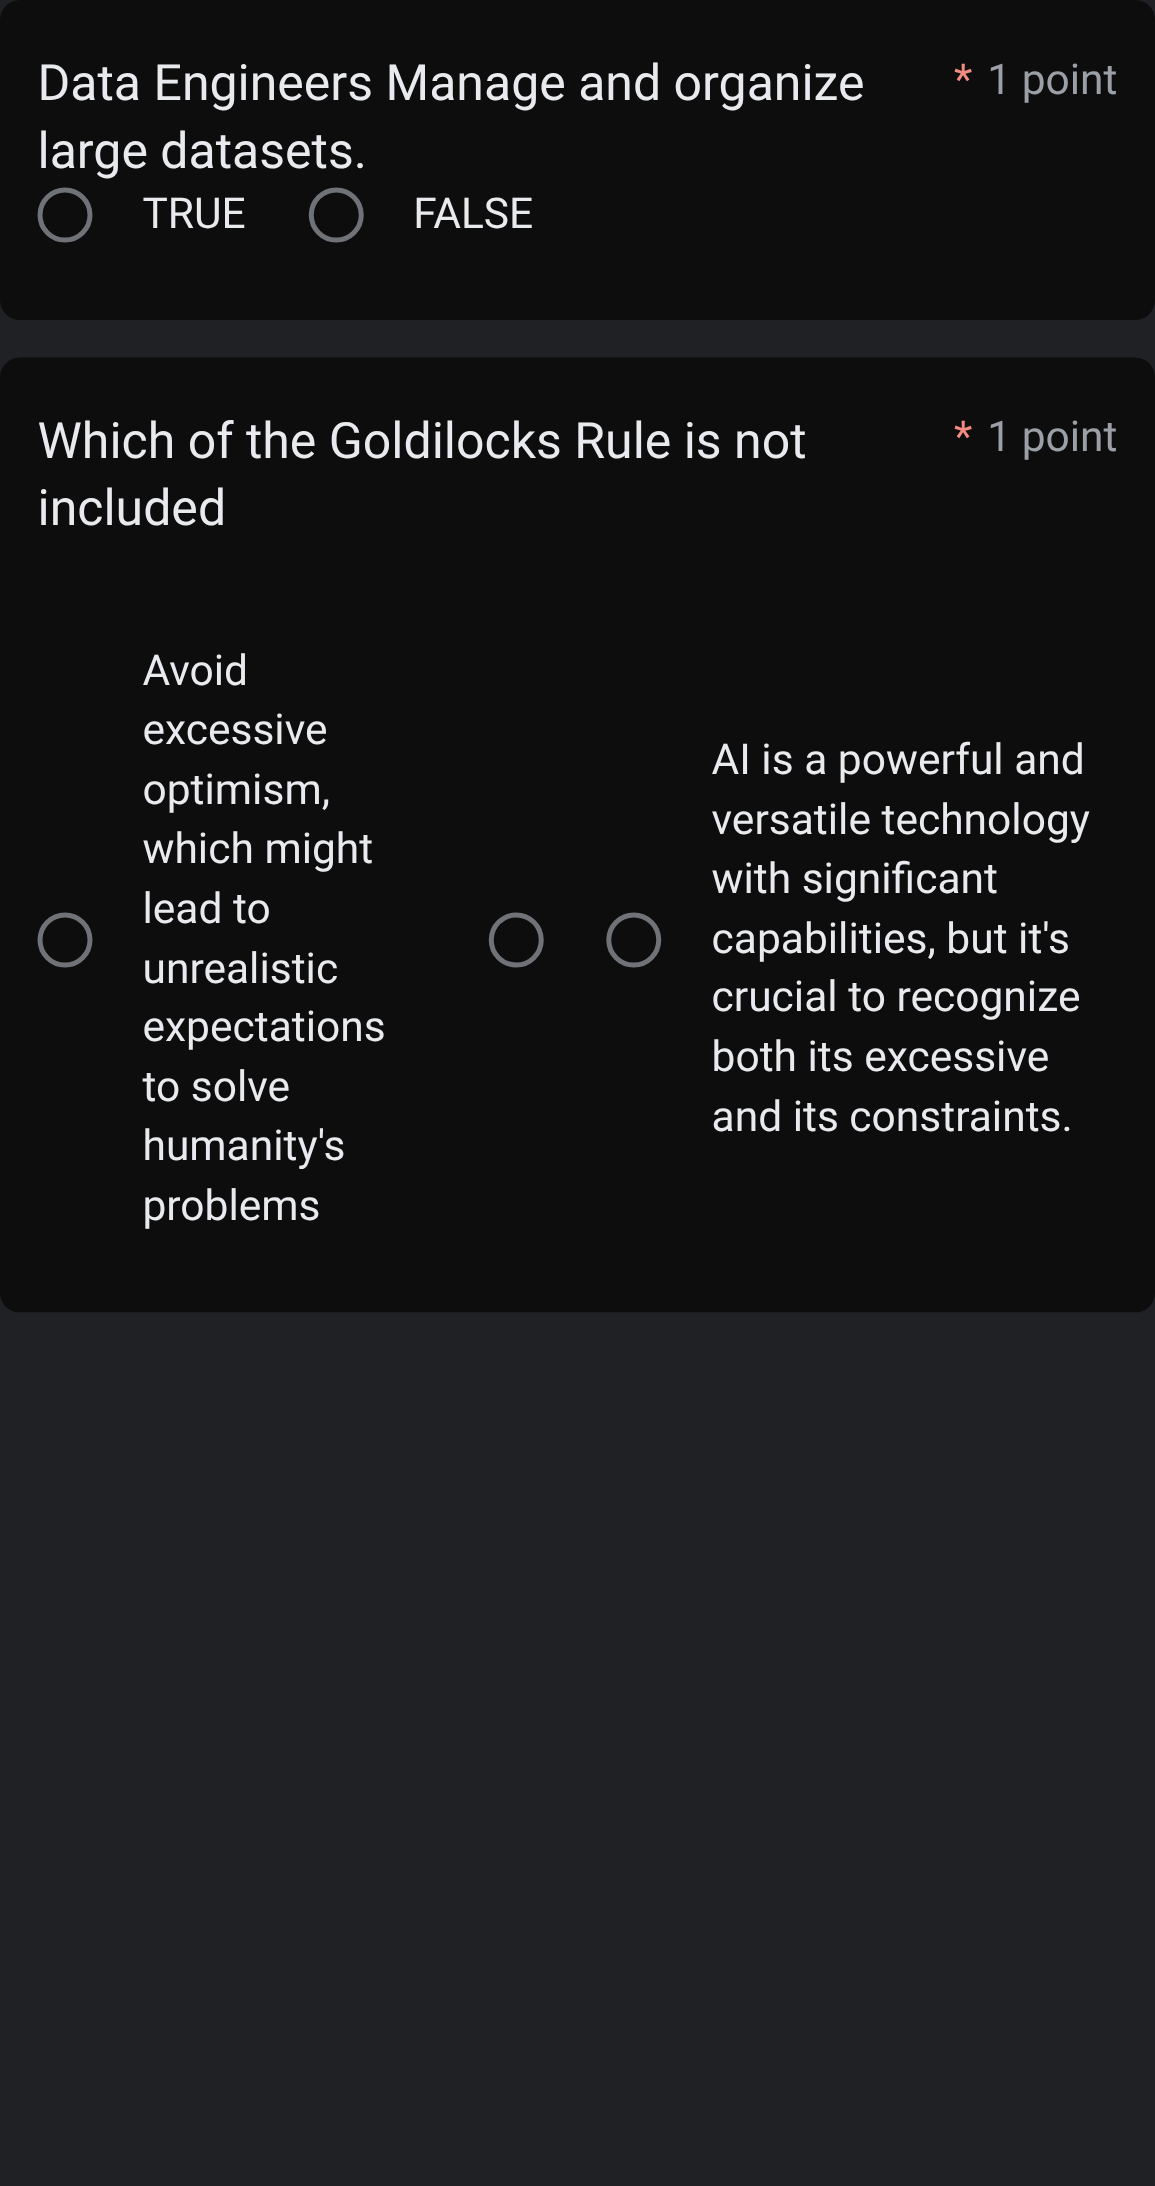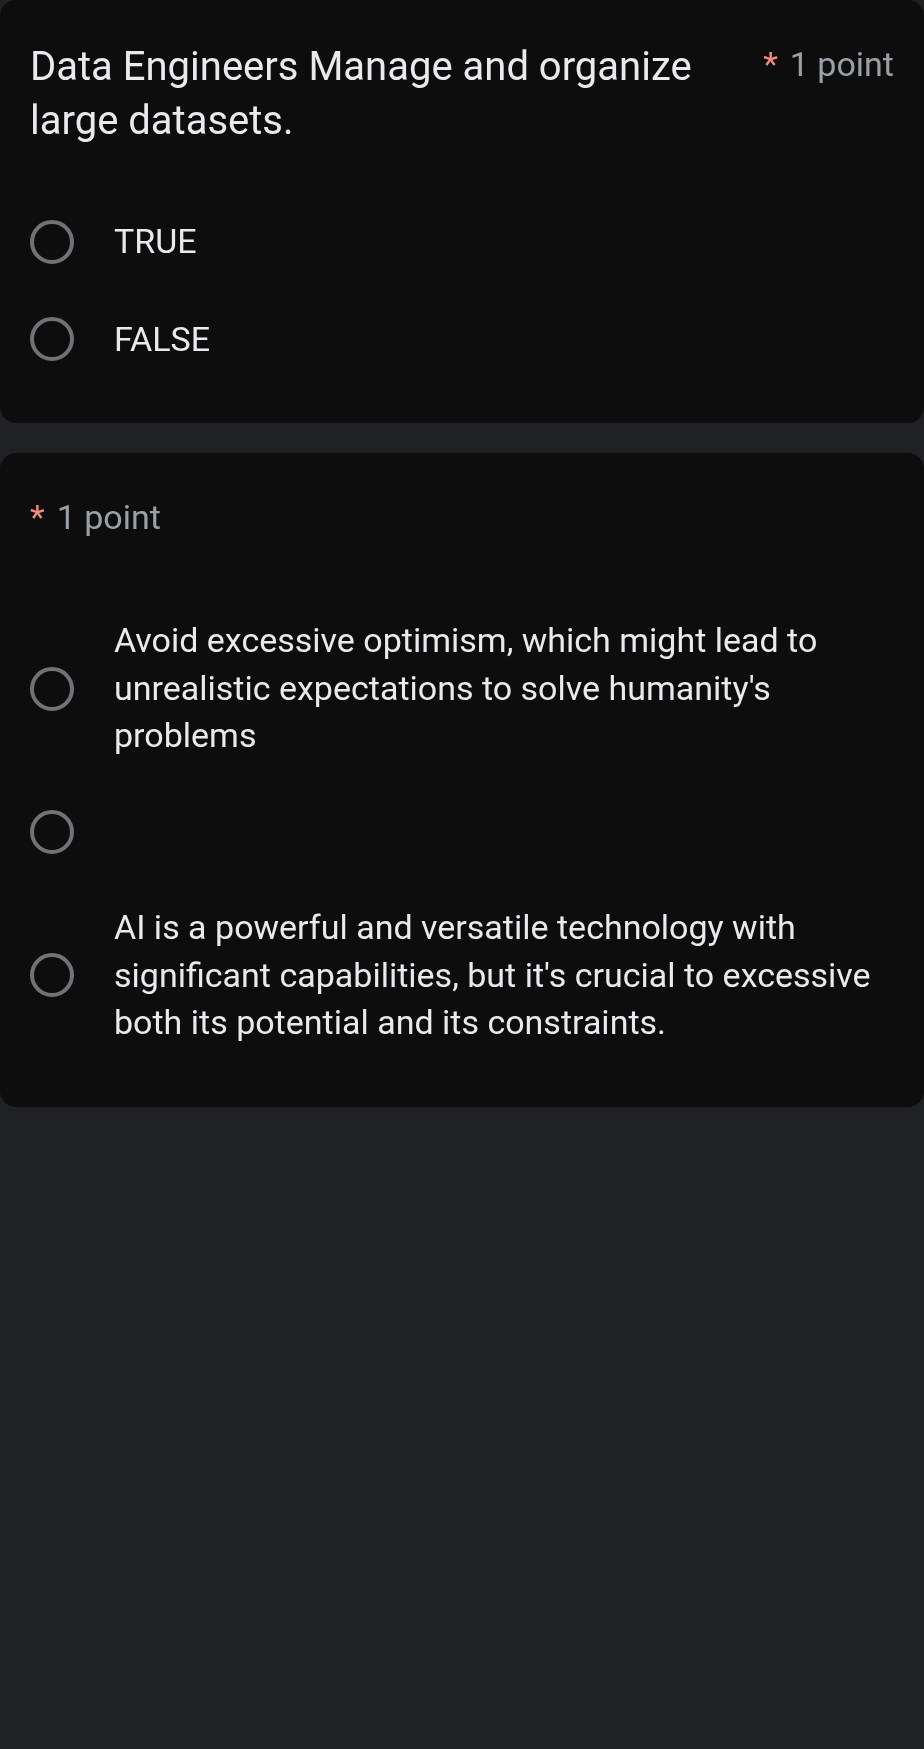--- a/index.html
+++ b/index.html
@@ -20,21 +20,20 @@
   .card {
     background: #0d0d0d;
     border-radius: 16px;
     padding: 40px 30px 60px 30px;
   }
   .card-header {
     display: flex;
     align-items: flex-start;
     justify-content: space-between;
     gap: 20px;
-    margin-bottom: 70px;
   }
   .question-text {
     font-size: 40px;
     font-weight: 400;
     line-height: 1.35;
     color: #e8eaed;
     flex: 1;
   }
   .points-block {
     display: flex;
@@ -45,21 +44,21 @@
     color: #9aa0a6;
     margin-top: 4px;
   }
   .asterisk {
     color: #f28b82;
     font-size: 34px;
     line-height: 1;
   }
   .options {
     display: flex;
-    flex-direction: column;
+    flex-direction: row;
     gap: 50px;
     padding-left: 0;
   }
   .option {
     display: flex;
     align-items: center;
     gap: 40px;
     cursor: pointer;
   }
   .radio {
@@ -96,33 +95,34 @@
       </div>
       <div class="option">
         <div class="radio"></div>
         <div class="option-label">FALSE</div>
       </div>
     </div>
   </div>
 
   <div class="card">
     <div class="card-header card2-header">
+      <div class="question-text">Which of the Goldilocks Rule is not included</div>
       <div class="points-block">
         <span class="asterisk">*</span>
         <span>1 point</span>
       </div>
     </div>
     <div class="options">
       <div class="option">
         <div class="radio"></div>
         <div class="option-label">Avoid excessive optimism, which might lead to unrealistic expectations to solve humanity's problems</div>
       </div>
       <div class="option">
         <div class="radio"></div>
       </div>
       <div class="option">
         <div class="radio"></div>
-        <div class="option-label">AI is a powerful and versatile technology with significant capabilities, but it's crucial to excessive both its potential and its constraints.</div>
+        <div class="option-label">AI is a powerful and versatile technology with significant capabilities, but it's crucial to recognize both its excessive and its constraints.</div>
       </div>
     </div>
   </div>
 
 </div>
 
 </body></html>

